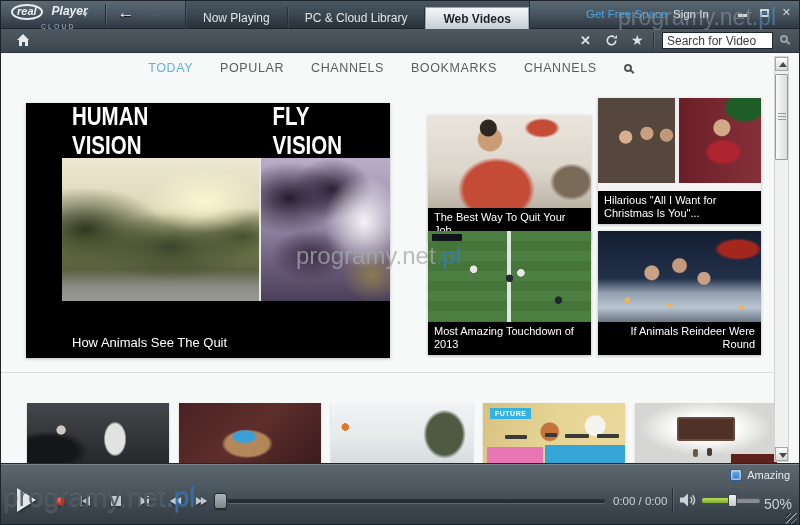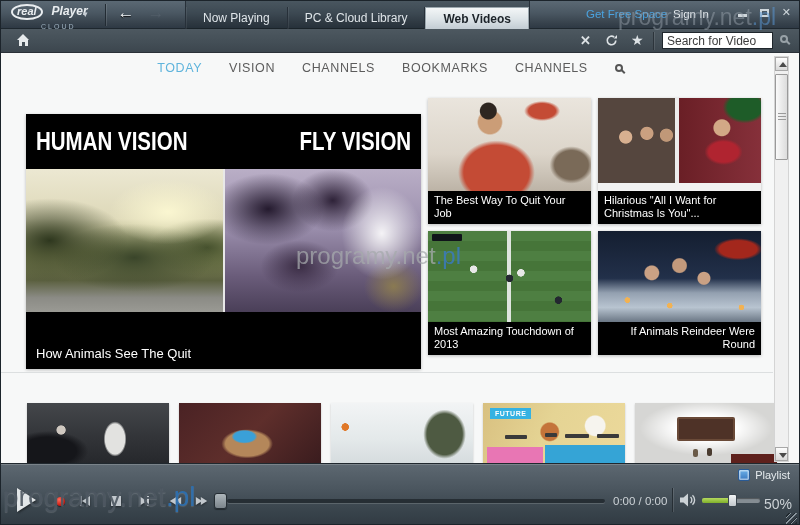--- a/index.html
+++ b/index.html
@@ -62,21 +62,21 @@
     align-items:center;justify-content:center;font-size:12.5px;letter-spacing:.6px;}
   .navitem{color:#5c5c5c;cursor:default;}
   .navitem.active{color:#5fb4dc;}
   .nav-mag{width:8px;height:8px;border-color:#555;}
   .nav-mag::after{background:#555;}
 
   .card{position:absolute;background:#000;box-shadow:0 1px 3px rgba(0,0,0,.25);}
   .card-title{color:#fff;background:#000;}
 
   
-  .featured{left:25px;top:61px;width:395px;height:255px;}
+  .featured{left:25px;top:50px;width:364px;height:255px;padding-left:36px;}
   .f-overlay{height:55px;background:#000;display:flex;justify-content:space-between;align-items:center;padding:0 10px;}
   .f-ov-text{color:#fff;font-weight:bold;font-size:25px;letter-spacing:0px;transform:scaleX(.82);}
   .f-ov-left{transform-origin:left center;}
   .f-ov-right{transform-origin:right center;}
   .f-imgs{height:143px;display:flex;background:#e8e8e8;gap:2px;}
   .f-left{width:197px;height:100%;
     background:
       radial-gradient(ellipse 90px 50px at 72% 30%,rgba(252,248,210,.95),transparent 65%),
       radial-gradient(ellipse 120px 65px at 12% 50%,#2e371e,transparent 65%),
       radial-gradient(ellipse 130px 55px at 55% 62%,#3a452a,transparent 62%),
@@ -271,40 +271,40 @@
     </div>
     <div class="tb2-icon icon-star">★</div>
     <div class="tb2-sep"></div>
     <input class="search-box" type="text" placeholder="Search for Video" style="">
     <div class="mag tb2-mag"></div>
   </div>
 
   <div class="content">
     <div class="navrow">
       <span class="navitem active">TODAY</span>
-      <span class="navitem">VISION</span>
+      <span class="navitem">POPULAR</span>
       <span class="navitem">CHANNELS</span>
       <span class="navitem">BOOKMARKS</span>
       <span class="navitem">CHANNELS</span>
       <span class="mag nav-mag"></span>
     </div>
 
     <div class="card featured">
       <div class="f-overlay">
         <span class="f-ov-text f-ov-left">HUMAN VISION</span>
         <span class="f-ov-text f-ov-right">FLY VISION</span>
       </div>
       <div class="f-imgs">
         <div class="f-left"></div>
         <div class="f-right"></div>
       </div>
       <div class="card-title f-title">How Animals See The Quit</div>
     </div>
 
-    <div class="card vcard" style="left:427px;top:45px;">
+    <div class="card vcard" style="left:427px;top:62px;">
       <div class="vc-img v1"></div>
       <div class="card-title vc-title">The Best Way To Quit Your Job</div>
     </div>
     <div class="card vcard" style="left:597px;top:45px;">
       <div class="vc-img v2">
           <div class="v2strip"></div>
         </div>
       <div class="card-title vc-title">Hilarious "All I Want for Christmas Is You"...</div>
     </div>
     <div class="card vcard" style="left:427px;top:178px;">
@@ -348,21 +348,21 @@
         </div>
       <div class="sb-btn sb-down">
           <div class="sb-arrow down"></div>
         </div>
     </div>
   </div>
 
   <div class="playerbar">
     <div class="playlist">
       <div class="pl-icon"></div>
-      <span class="pl-label">Playlist</span>
+      <span class="pl-label">Amazing</span>
     </div>
     <div class="pctrl play-tri"></div>
     <div class="pctrl rec-dot"></div>
     <div class="pctrl ctl prev">
         <span class="bar"></span>
         <span class="tri-l"></span>
       </div>
     <div class="pctrl ctl stopb">
         <span class="sq"></span>
       </div>

